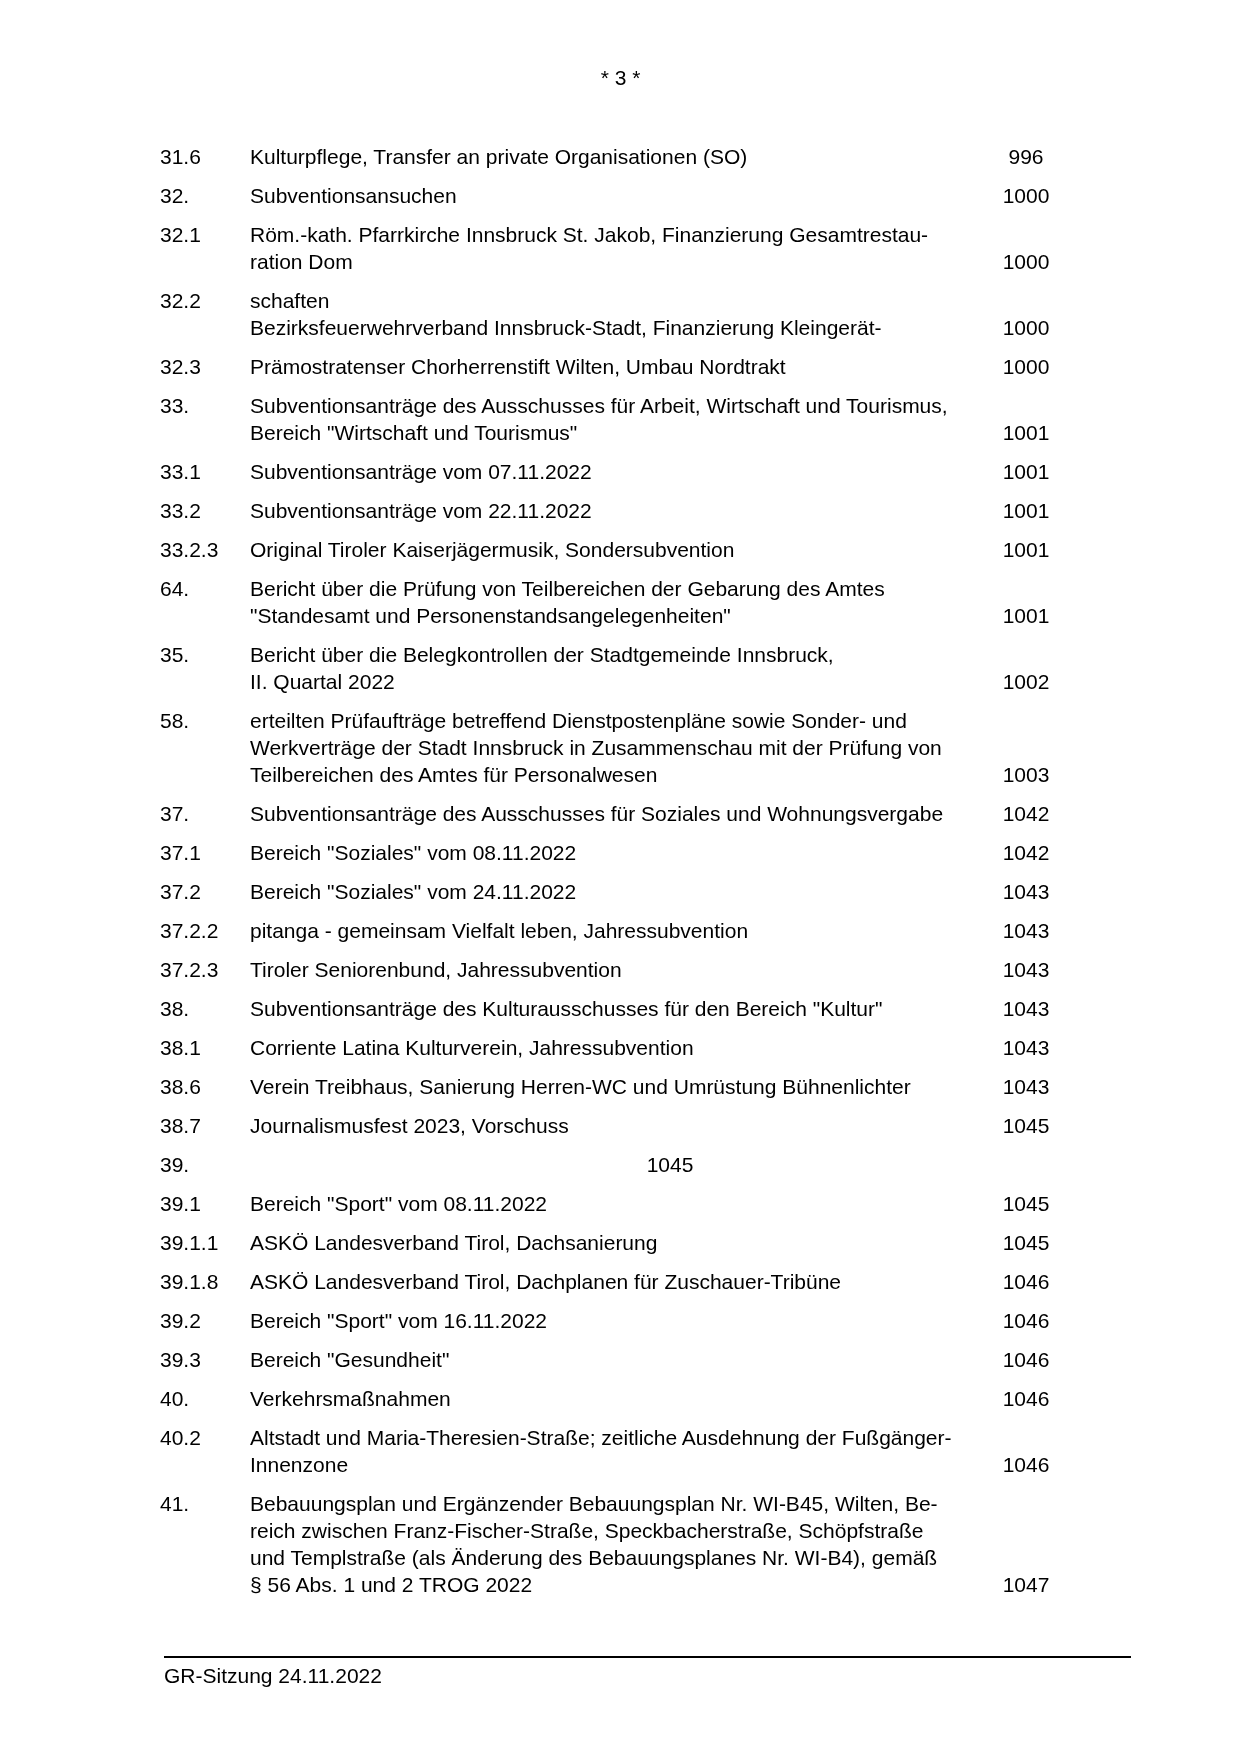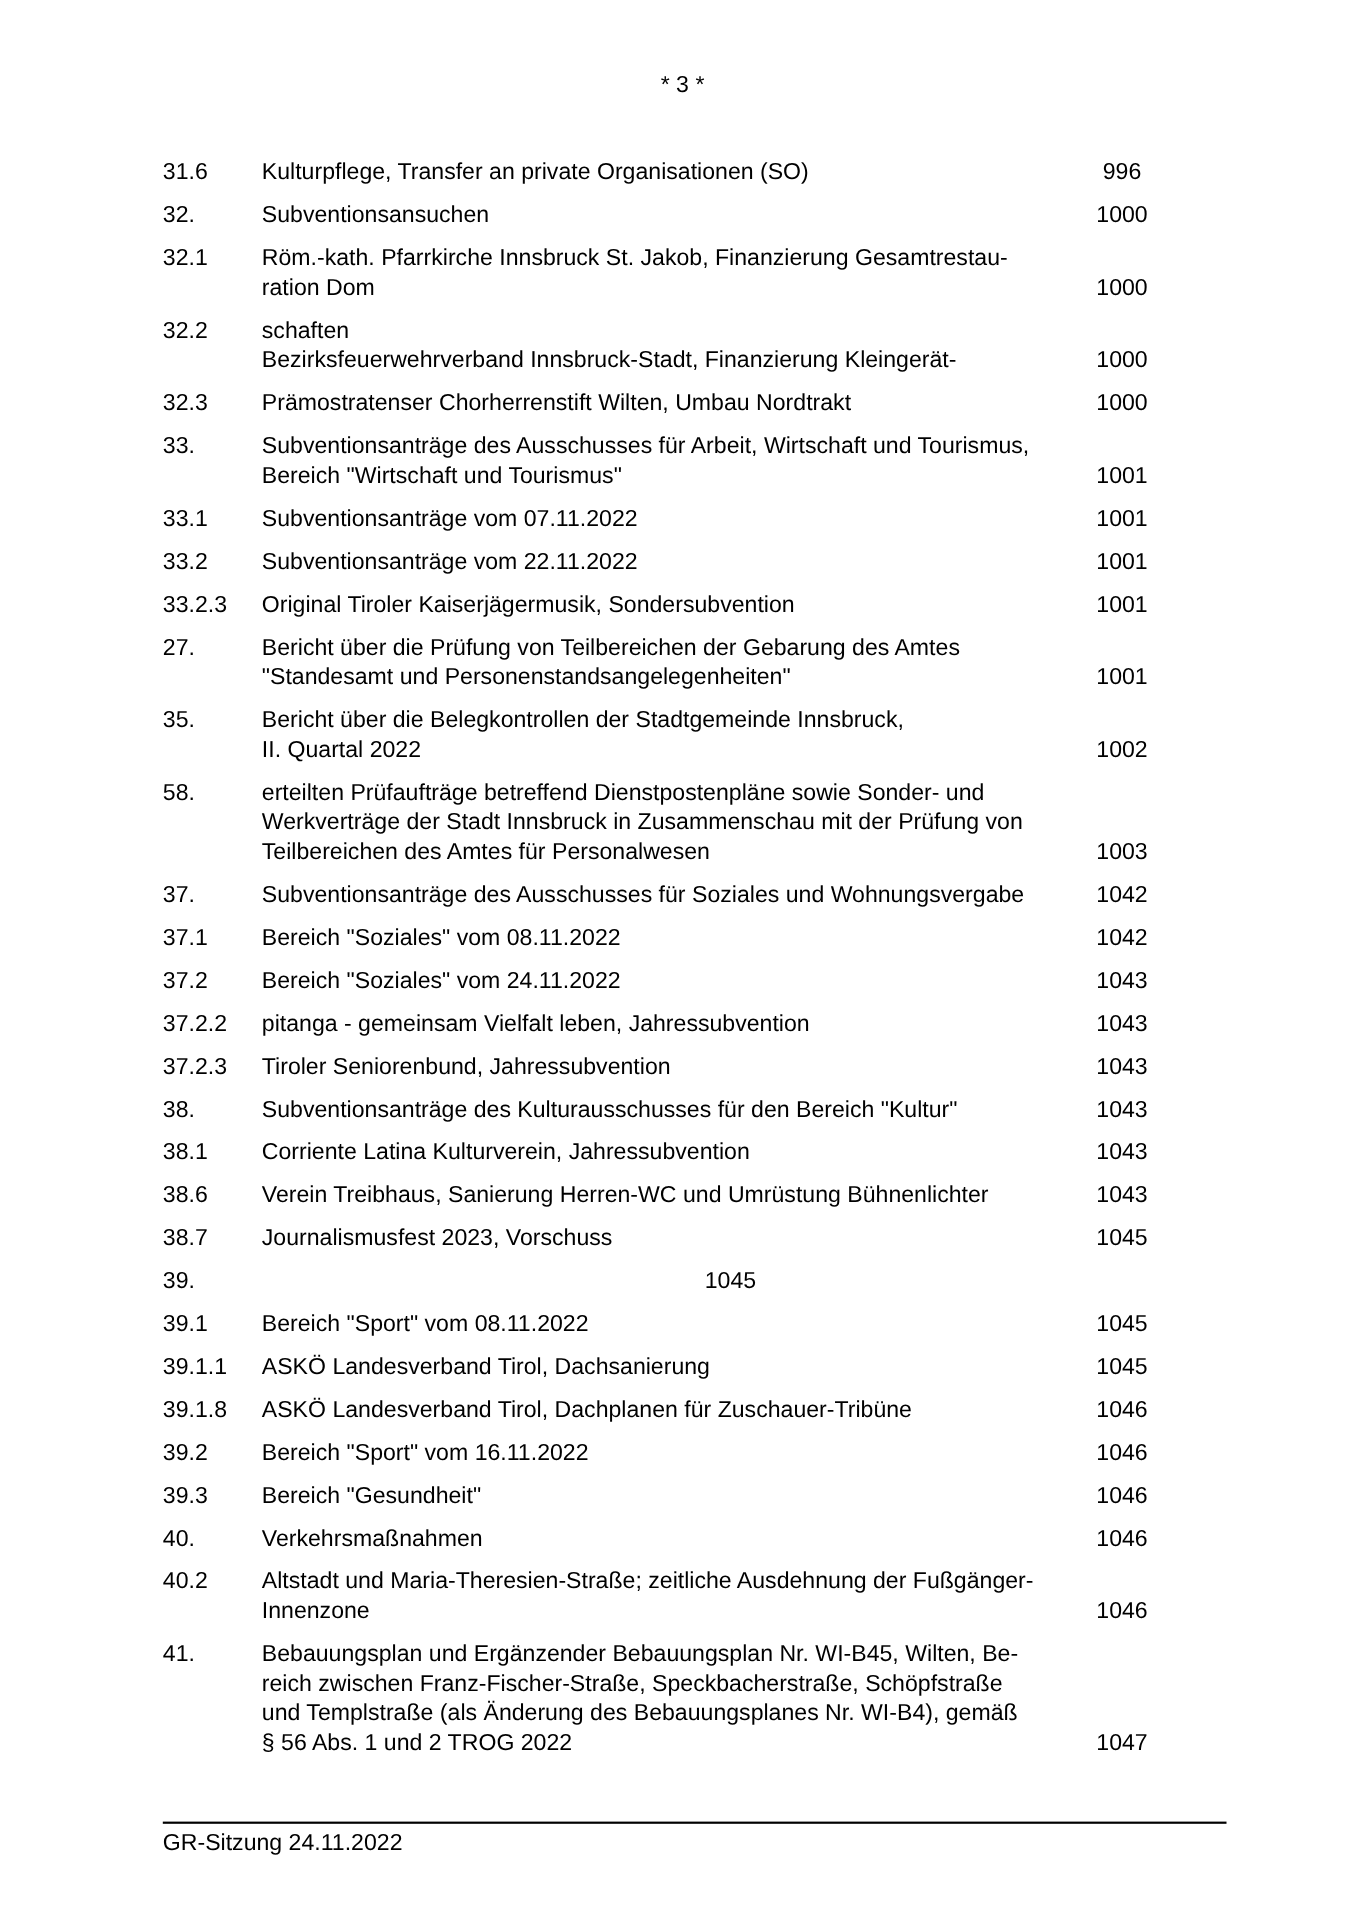--- a/index.html
+++ b/index.html
@@ -38,37 +38,38 @@
     align-items: stretch;
     margin-bottom: 12px;
     font-size: 21px;
     line-height: 27px;
   }
   .toc-num {
     flex: none;
     width: 90px;
     align-self: flex-start;
     white-space: nowrap;
+    margin-left: 12px;
   }
   .toc-title {
     flex: none;
     width: 712px;
   }
   .toc-line {
     white-space: nowrap;
   }
   .toc-page {
     flex: 1 1 auto;
     text-align: center;
     align-self: flex-end;
     white-space: nowrap;
   }
   .page-footer {
     position: absolute;
-    left: 148px;
+    left: 164px;
     top: 1656px;
     width: 967px;
     border-top: 2px solid #000000;
     padding-top: 5px;
     font-size: 21px;
     line-height: 26px;
     color: #000000;
   }
 </style>
 </head>
@@ -148,21 +149,21 @@
 
     <div class="toc-row">
       <div class="toc-num">33.2.3</div>
       <div class="toc-title">
           <div class="toc-line">Original Tiroler Kaiserjägermusik, Sondersubvention</div>
         </div>
       <div class="toc-page">1001</div>
     </div>
 
     <div class="toc-row">
-      <div class="toc-num">27.</div>
+      <div class="toc-num">64.</div>
       <div class="toc-title">
           <div class="toc-line">Bericht über die Prüfung von Teilbereichen der Gebarung des Amtes</div>
           <div class="toc-line">"Standesamt und Personenstandsangelegenheiten"</div>
         </div>
       <div class="toc-page">1001</div>
     </div>
 
     <div class="toc-row">
       <div class="toc-num">35.</div>
       <div class="toc-title">

